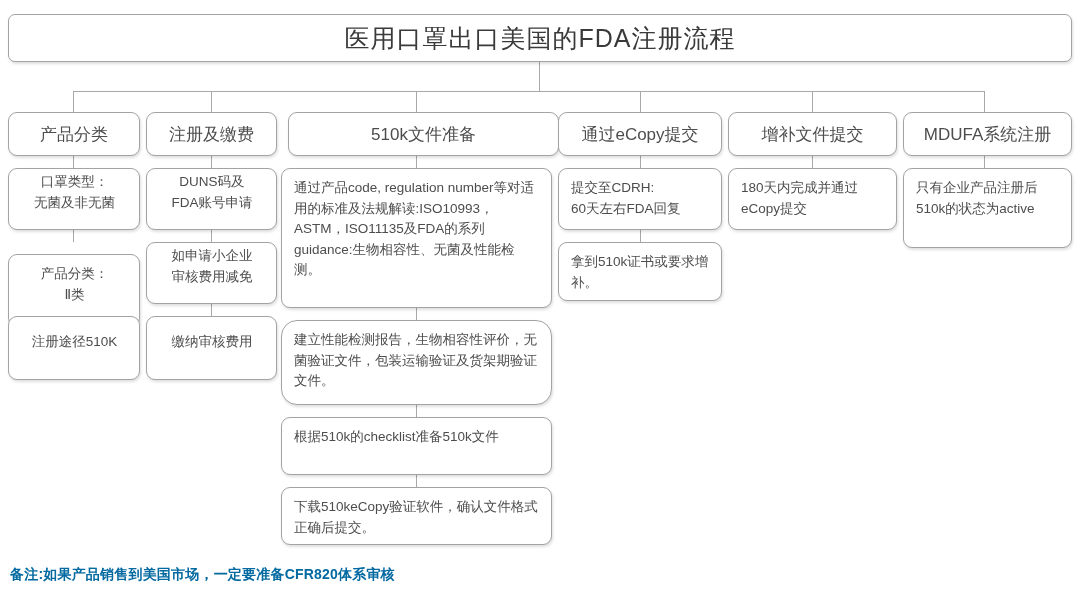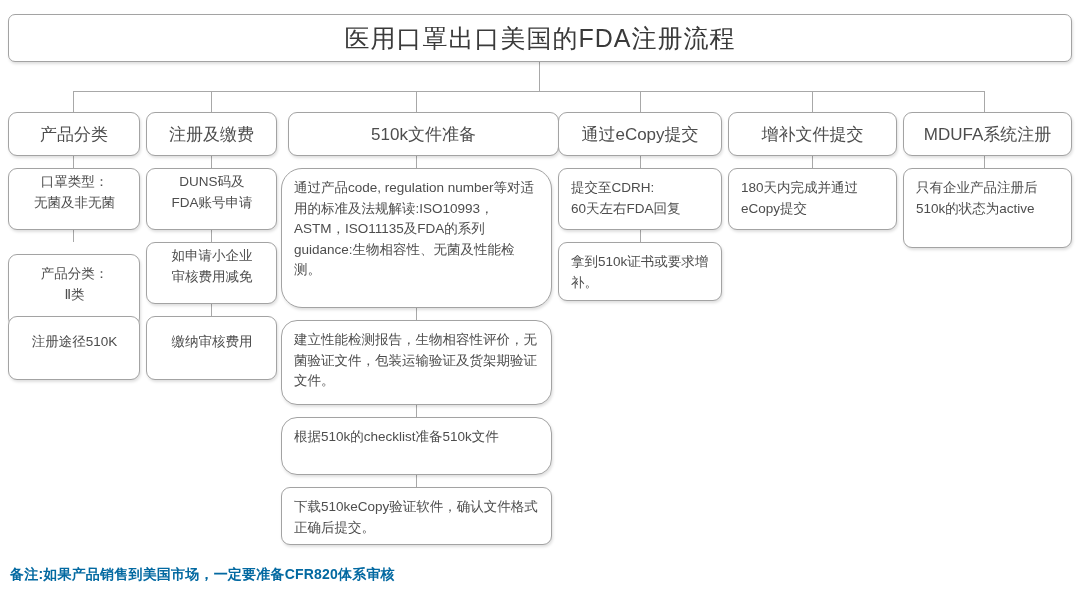--- a/index.html
+++ b/index.html
@@ -160,31 +160,31 @@
 
   <div class="box node-box center-txt" style="left:146px; top:316px; width:131px; height:64px;">
     <span class="node-text">缴纳审核费用</span>
   </div>
 
   <div class="box head-box" style="left:281px; top:112px; width:271px;margin-left:7px;">
     <span class="head-text">510k文件准备</span>
   </div>
   <div class="conn v" style="left:416px; top:156px; height:12px;"></div>
 
-  <div class="box node-box" style="left:281px; top:168px; width:271px; height:140px;border-radius:21px;">
+  <div class="box node-box" style="left:281px; top:168px; width:271px; height:140px;">
     <span class="node-text">通过产品code, regulation number等对适用的标准及法规解读:ISO10993，ASTM，ISO11135及FDA的系列guidance:生物相容性、无菌及性能检测。</span>
   </div>
   <div class="conn v" style="left:416px; top:308px; height:12px;"></div>
 
   <div class="box node-box" style="left:281px; top:320px; width:271px; height:85px;border-radius:16px;">
     <span class="node-text">建立性能检测报告，生物相容性评价，无菌验证文件，包装运输验证及货架期验证文件。</span>
   </div>
   <div class="conn v" style="left:416px; top:405px; height:12px;"></div>
 
-  <div class="box node-box" style="left:281px; top:417px; width:271px; height:58px;border-radius:16px;">
+  <div class="box node-box" style="left:281px; top:417px; width:271px; height:58px;">
     <span class="node-text">根据510k的checklist准备510k文件</span>
   </div>
   <div class="conn v" style="left:416px; top:475px; height:12px;"></div>
 
   <div class="box node-box" style="left:281px; top:487px; width:271px; height:58px;">
     <span class="node-text">下载510keCopy验证软件，确认文件格式正确后提交。</span>
   </div>
 
   <div class="box head-box" style="left:558px; top:112px; width:164px;">
     <span class="head-text">通过eCopy提交</span>

